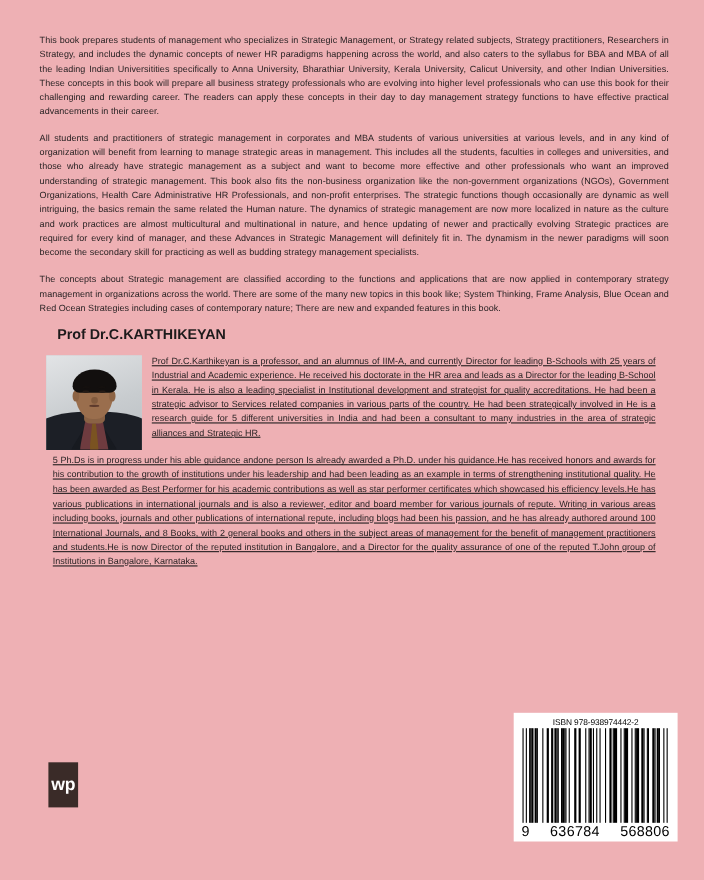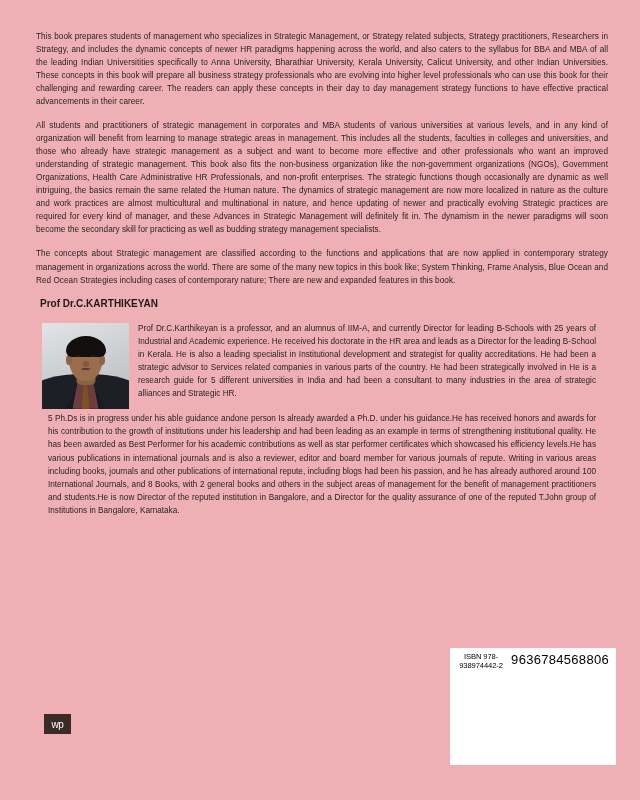--- a/index.html
+++ b/index.html
@@ -37,22 +37,22 @@
     color: #1d1a1b;
     letter-spacing: 0.05px;
   }
   .section {
     margin-bottom: 11px;
   }
   .section:last-child { margin-bottom: 0; }
 
   
   .author-name {
-    margin: 0 0 2px 4px;
-    font-size: 10px;
+    margin: 0 0 2px 16px;
+    font-size: 13px;
     font-weight: bold;
     line-height: 12px;
     color: #1d1a1b;
   }
   .author-row {
     display: block;
   }
   .photo {
     float: left;
     width: 87px;
@@ -160,64 +160,66 @@
     transform: translateX(-50%);
     background: rgba(110,74,50,0.55);
     border-radius: 45%;
   }
   p.bio {
     margin: 12px;
     font-size: 8.2px;
     line-height: 13.1px;
     text-align: justify;
     color: #241f20;
+    text-decoration: underline;
   }
   .clearfix::after { content: ""; display: block; clear: both; }
 
   
   .footer {
     position: absolute;
     left: 0; right: 0; bottom: 0;
     height: 180px;
   }
   .brand {
     position: absolute;
     left: 44px;
     bottom: 66px;
     display: flex;
     align-items: center;
     gap: 11px;
   }
   .brand-mark {
-    width: 27px; height: 20px;
+    width: 27px; height: 41px;
     background: #3a2b28;
     display: flex;
     align-items: center;
     justify-content: center;
     color: #ffffff;
-    font-size: 10px;
-    font-weight: normal;
+    font-size: 16px;
+    font-weight: bold;
     letter-spacing: -0.3px;
   }
   .brand-name {
     color: #ffffff;
     font-size: 20px;
     font-weight: bold;
     letter-spacing: -0.3px;
   }
   .barcode-box {
     position: absolute;
     right: 24px;
     bottom: 35px;
-    width: 166px;
+    width: 149px;
     height: 117px;
     background: #ffffff;
     box-sizing: border-box;
     padding: 4px 6px 3px 6px;
     display: flex;
+    flex-direction: column;
   }
   .isbn-text {
     font-family: "Liberation Sans", sans-serif;
     font-size: 7.6px;
     text-align: center;
     color: #000;
     letter-spacing: -0.1px;
     line-height: 9px;
     margin-bottom: 1px;
   }

